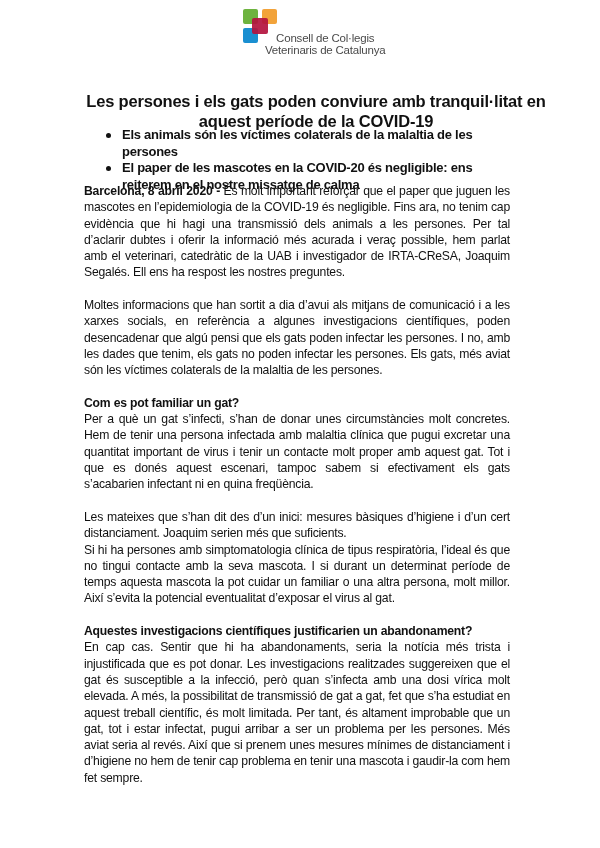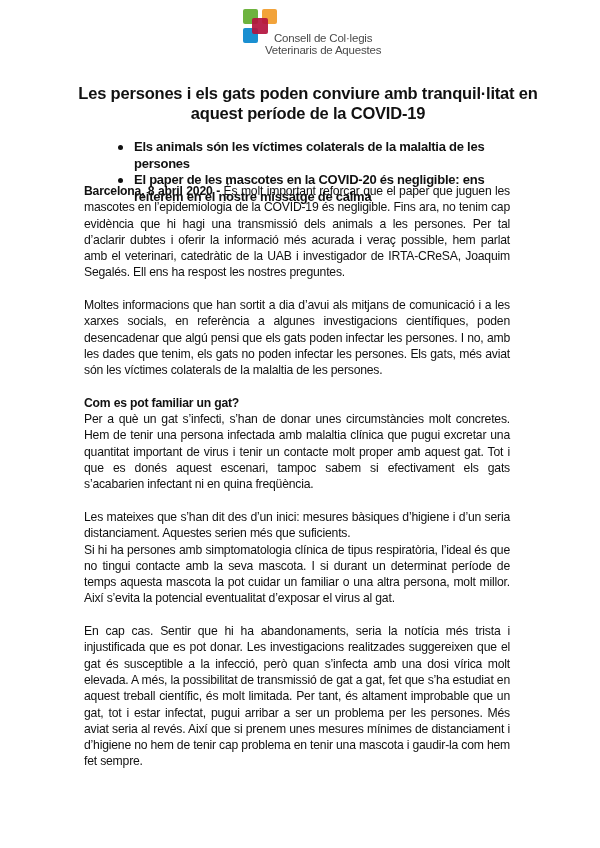--- a/index.html
+++ b/index.html
@@ -49,21 +49,21 @@
       font-size: 16.5px;
       line-height: 20px;
       color: #111;
       letter-spacing: -0.2px;
     }
     .bullets {
       position: absolute;
       left: 104px;
       top: 127px;
       width: 420px;
-      margin: 12px;
+      margin: 0;
       padding: 0;
       list-style: none;
       font-weight: bold;
       font-size: 13px;
       line-height: 16.5px;
       letter-spacing: -0.25px;
     }
     .bullets li { position: relative; padding-left: 18px; }
     .bullets li .dot {
       position: absolute; left: 2px; top: 6px;
@@ -89,25 +89,25 @@
 
 <div class="logo">
   <div class="logo-mark">
     <div class="sq green"></div>
     <div class="sq orange"></div>
     <div class="sq blue"></div>
     <div class="sq red"></div>
   </div>
   <div class="logo-text">
     <div>Consell de Col·legis</div>
-    <div>Veterinaris de Aquestes</div>
+    <div>Veterinaris de Catalunya</div>
   </div>
 </div>
 
-<h1 class="title" style="margin:8px;">Les persones i els gats poden conviure amb tranquil·litat en aquest període de la COVID-19</h1>
+<h1 class="title" style="margin:16px;">Les persones i els gats poden conviure amb tranquil·litat en aquest període de la COVID-19</h1>
 
 <ul class="bullets">
   <li>
     <span class="dot"></span>
     <span>Els animals són les víctimes colaterals de la malaltia de les persones</span>
   </li>
   <li>
     <span class="dot"></span>
     <span>El paper de les mascotes en la COVID-20 és negligible: ens reiterem en el nostre missatge de calma</span>
   </li>
@@ -116,18 +116,19 @@
 <div class="body">
   <p><span class="bold">Barcelona, 8 abril 2020 -</span><span> És molt important reforçar que el paper que juguen les mascotes en l’epidemiologia de la COVID-19 és negligible. Fins ara, no tenim cap evidència que hi hagi una transmissió dels animals a les persones. Per tal d’aclarir dubtes i oferir la informació més acurada i veraç possible, hem parlat amb el veterinari, catedràtic de la UAB i investigador de IRTA-CReSA, Joaquim Segalés. Ell ens ha respost les nostres preguntes.</span></p>
   <div class="gap"></div>
   <p>Moltes informacions que han sortit a dia d’avui als mitjans de comunicació i a les xarxes socials, en referència a algunes investigacions científiques, poden desencadenar que algú pensi que els gats poden infectar les persones. I no, amb les dades que tenim, els gats no poden infectar les persones. Els gats, més aviat són les víctimes colaterals de la malaltia de les persones.</p>
   <div class="gap"></div>
 
   <p class="h">Com es pot familiar un gat?</p>
   <p>Per a què un gat s’infecti, s’han de donar unes circumstàncies molt concretes. Hem de tenir una persona infectada amb malaltia clínica que pugui excretar una quantitat important de virus i tenir un contacte molt proper amb aquest gat. Tot i que es donés aquest escenari, tampoc sabem si efectivament els gats s’acabarien infectant ni en quina freqüència.</p>
   <div class="gap"></div>
 
-  <p>Les mateixes que s’han dit des d’un inici: mesures bàsiques d’higiene i d’un seria distanciament. Aquestes serien més que suficients.</p>
+  <p>Les mateixes que s’han dit des d’un inici: mesures bàsiques d’higiene i d’un cert distanciament. Joaquim serien més que suficients.</p>
   <p>Si hi ha persones amb simptomatologia clínica de tipus respiratòria, l’ideal és que no tingui contacte amb la seva mascota. I si durant un determinat període de temps aquesta mascota la pot cuidar un familiar o una altra persona, molt millor. Així s’evita la potencial eventualitat d’exposar el virus al gat.</p>
   <div class="gap"></div>
 
+  <p class="h">Aquestes investigacions científiques justificarien un abandonament?</p>
   <p>En cap cas. Sentir que hi ha abandonaments, seria la notícia més trista i injustificada que es pot donar. Les investigacions realitzades suggereixen que el gat és susceptible a la infecció, però quan s’infecta amb una dosi vírica molt elevada. A més, la possibilitat de transmissió de gat a gat, fet que s’ha estudiat en aquest treball científic, és molt limitada. Per tant, és altament improbable que un gat, tot i estar infectat, pugui arribar a ser un problema per les persones. Més aviat seria al revés. Així que si prenem unes mesures mínimes de distanciament i d’higiene no hem de tenir cap problema en tenir una mascota i gaudir-la com hem fet sempre.</p>
 </div>
 
 </body></html>

